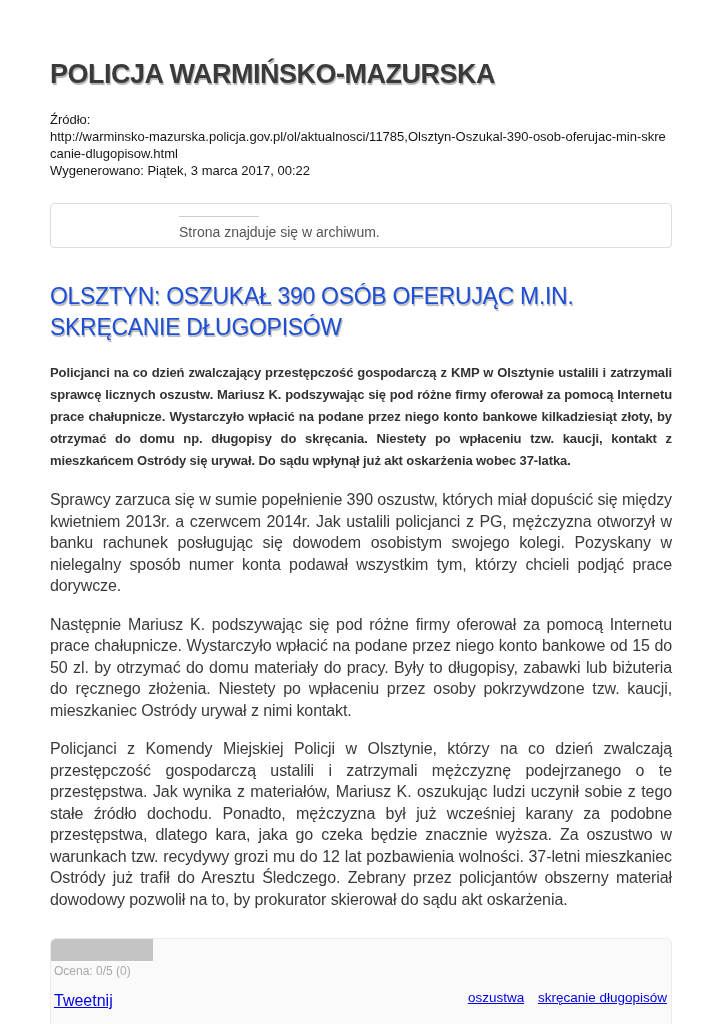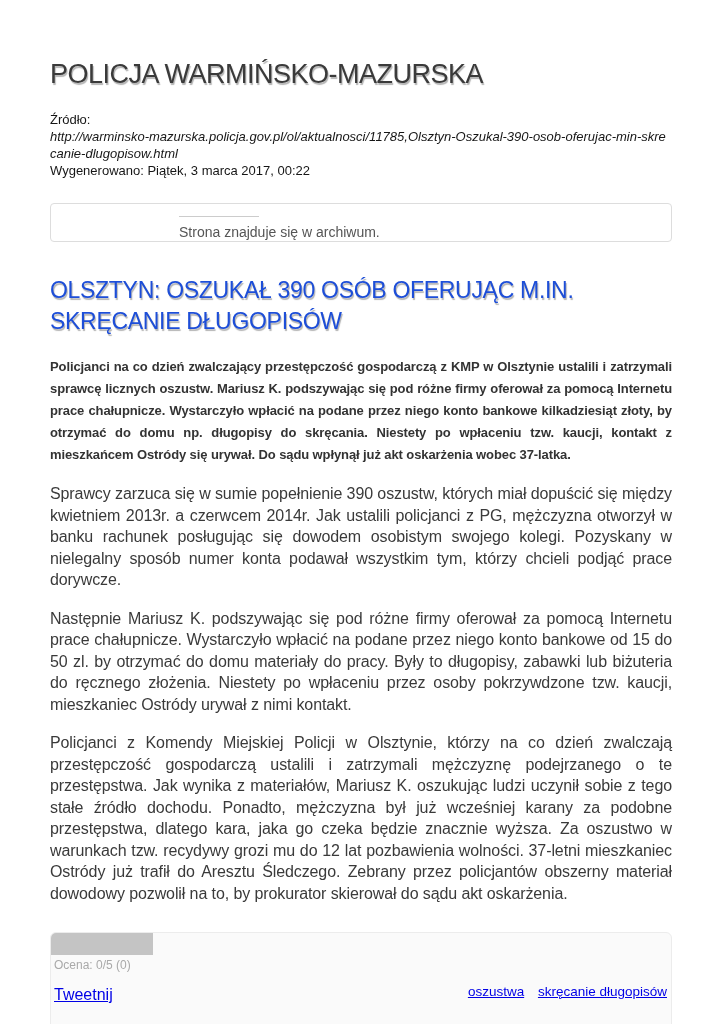--- a/index.html
+++ b/index.html
@@ -14,42 +14,42 @@
   .page {
     position: relative;
     margin: 0 53px 0 50px; 
   }
 
   
   .site-title {
     margin: 58px 0 0 0;
     font-size: 27px;
     line-height: 32px;
-    font-weight: normal;
+    font-weight: bold;
     letter-spacing: -0.5px;
     color: #3a3a3a;
     text-shadow: 1px 2px 1px rgba(0,0,0,0.30);
   }
 
   
   .source-block {
     margin-top: 21px;
     font-size: 13px;
     line-height: 17px;
     color: #161616;
   }
-  .source-url { word-break: break-all; font-style: italic; }
+  .source-url { word-break: break-all; }
 
   
   .archive-box {
     margin-top: 24px;
     border: 1px solid #dddddd;
     border-radius: 4px;
     background: #ffffff;
-    padding: 12px 20px 1px 128px;
+    padding: 12px 20px 7px 128px;
   }
   .archive-divider {
     width: 80px;
     height: 1px;
     background: #cccccc;
     margin-bottom: 7px;
   }
   .archive-text {
     font-size: 14px;
     color: #555555;

